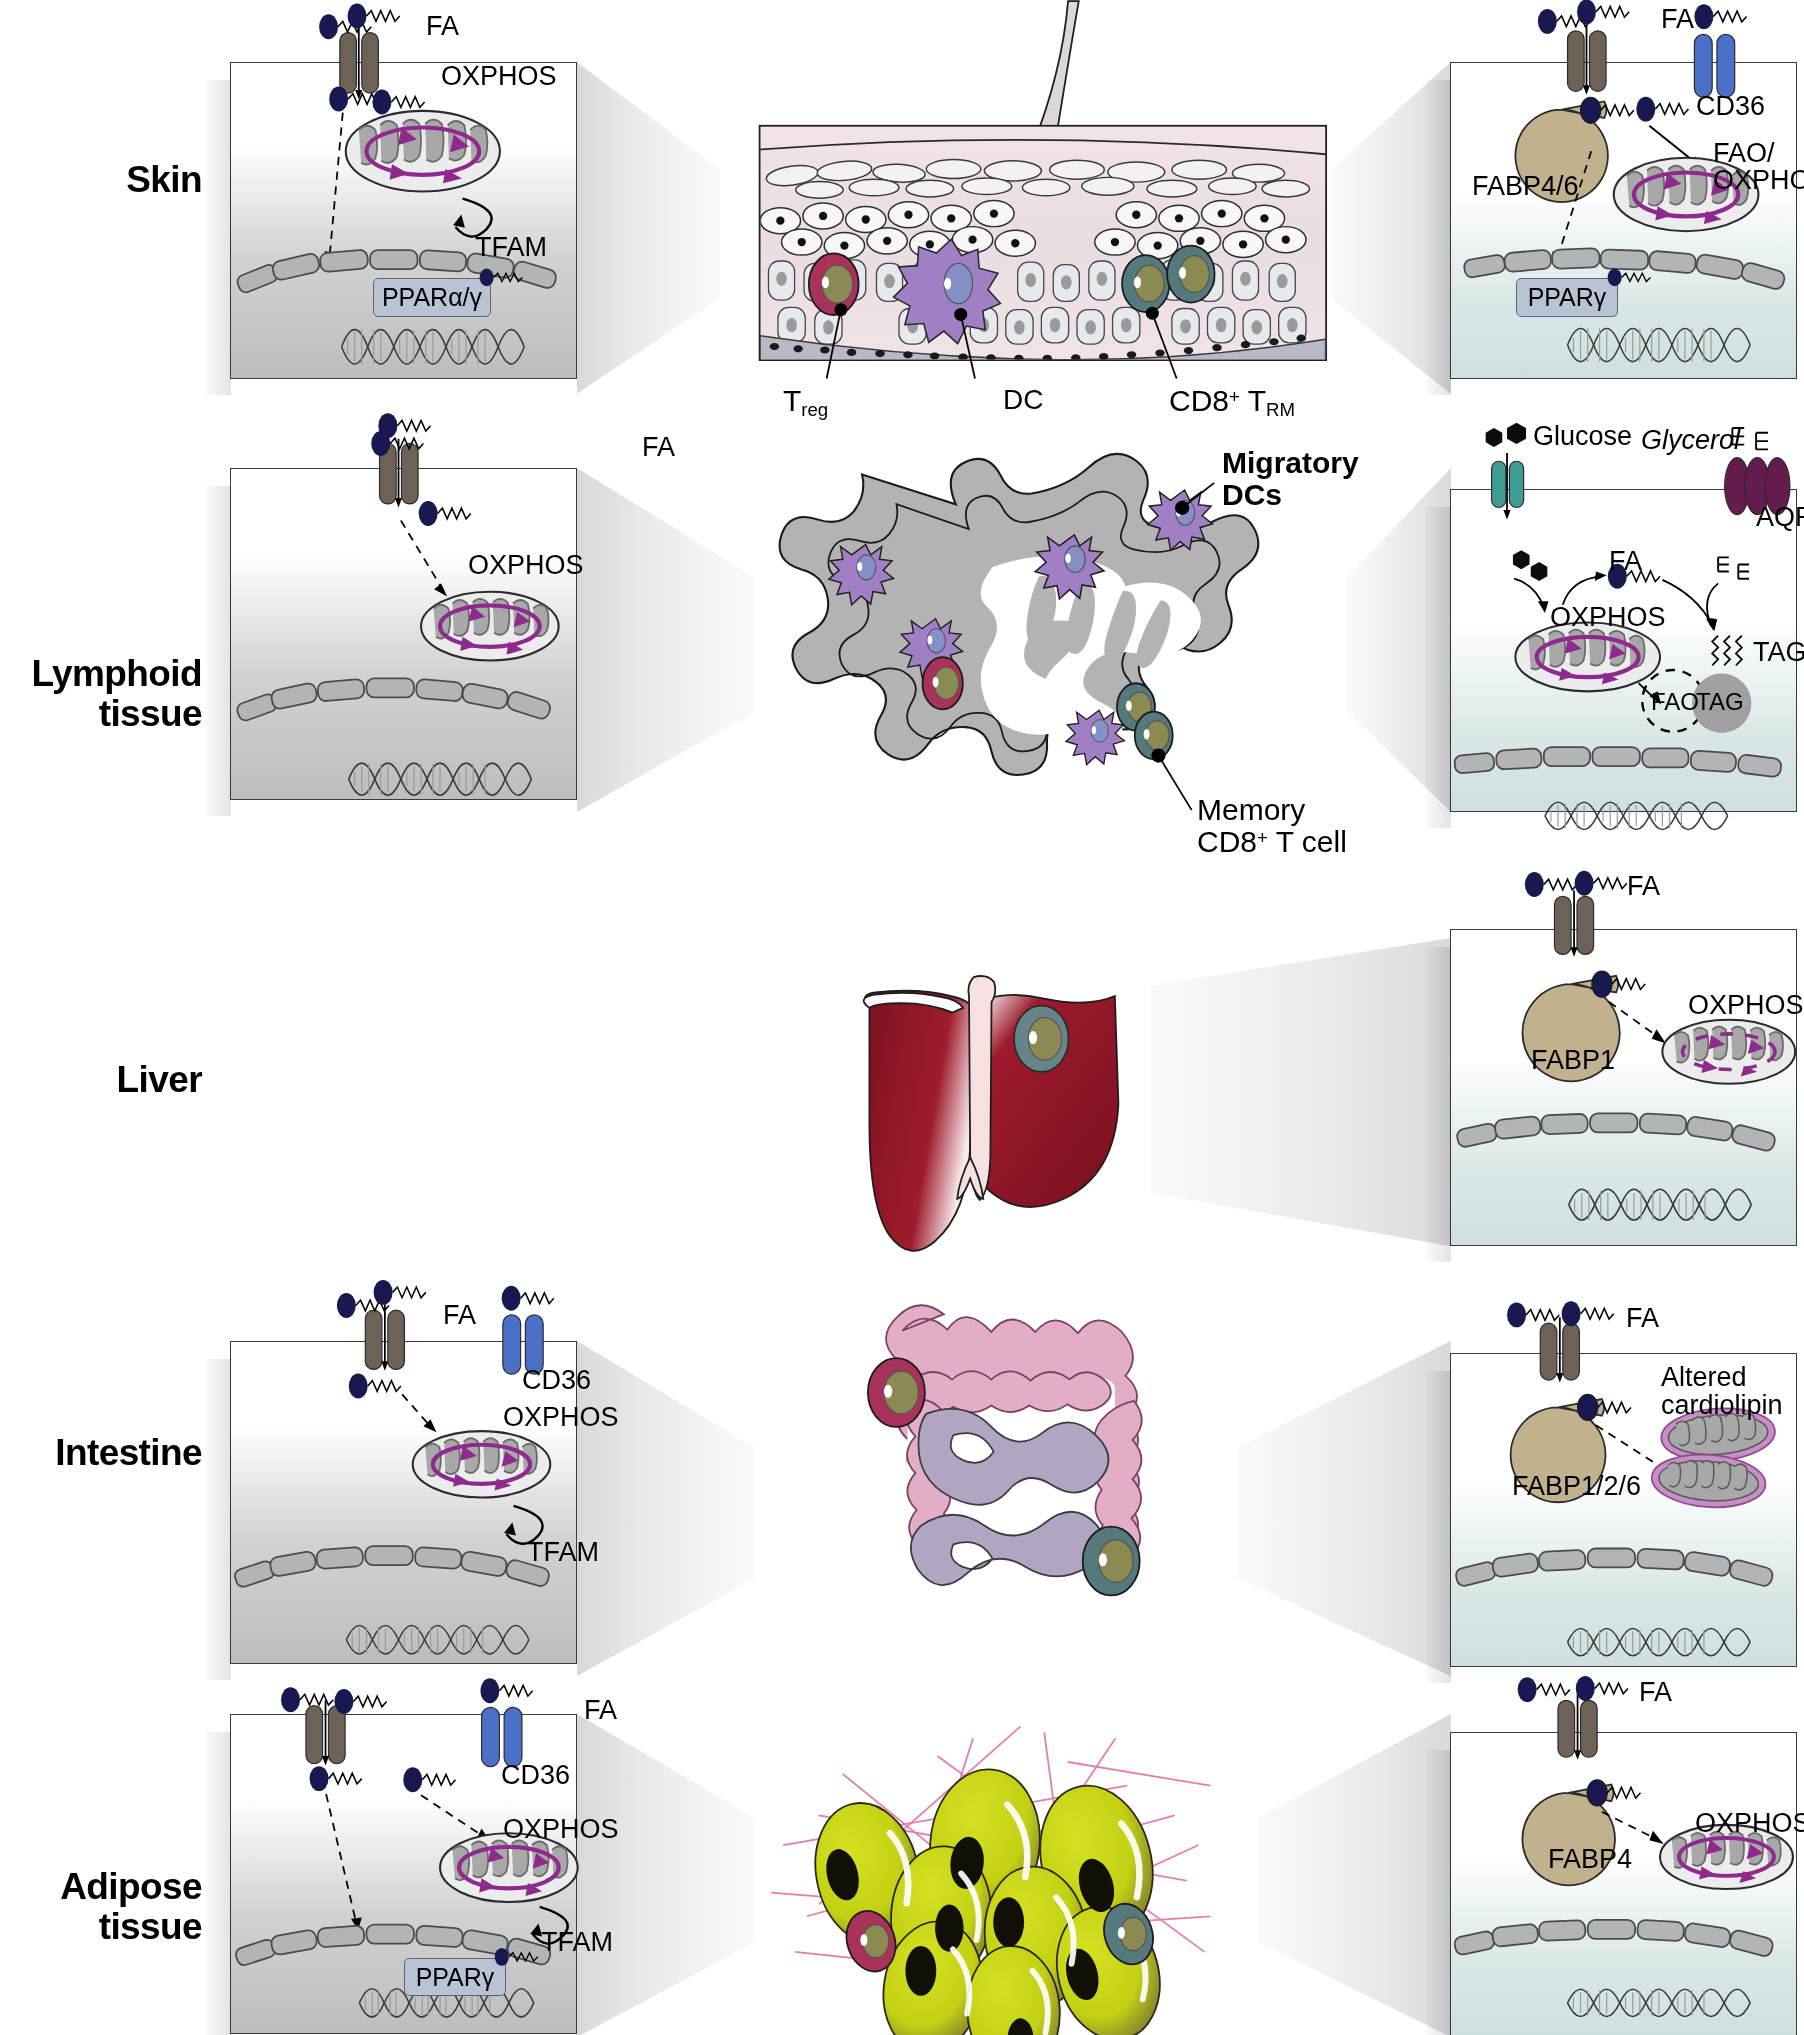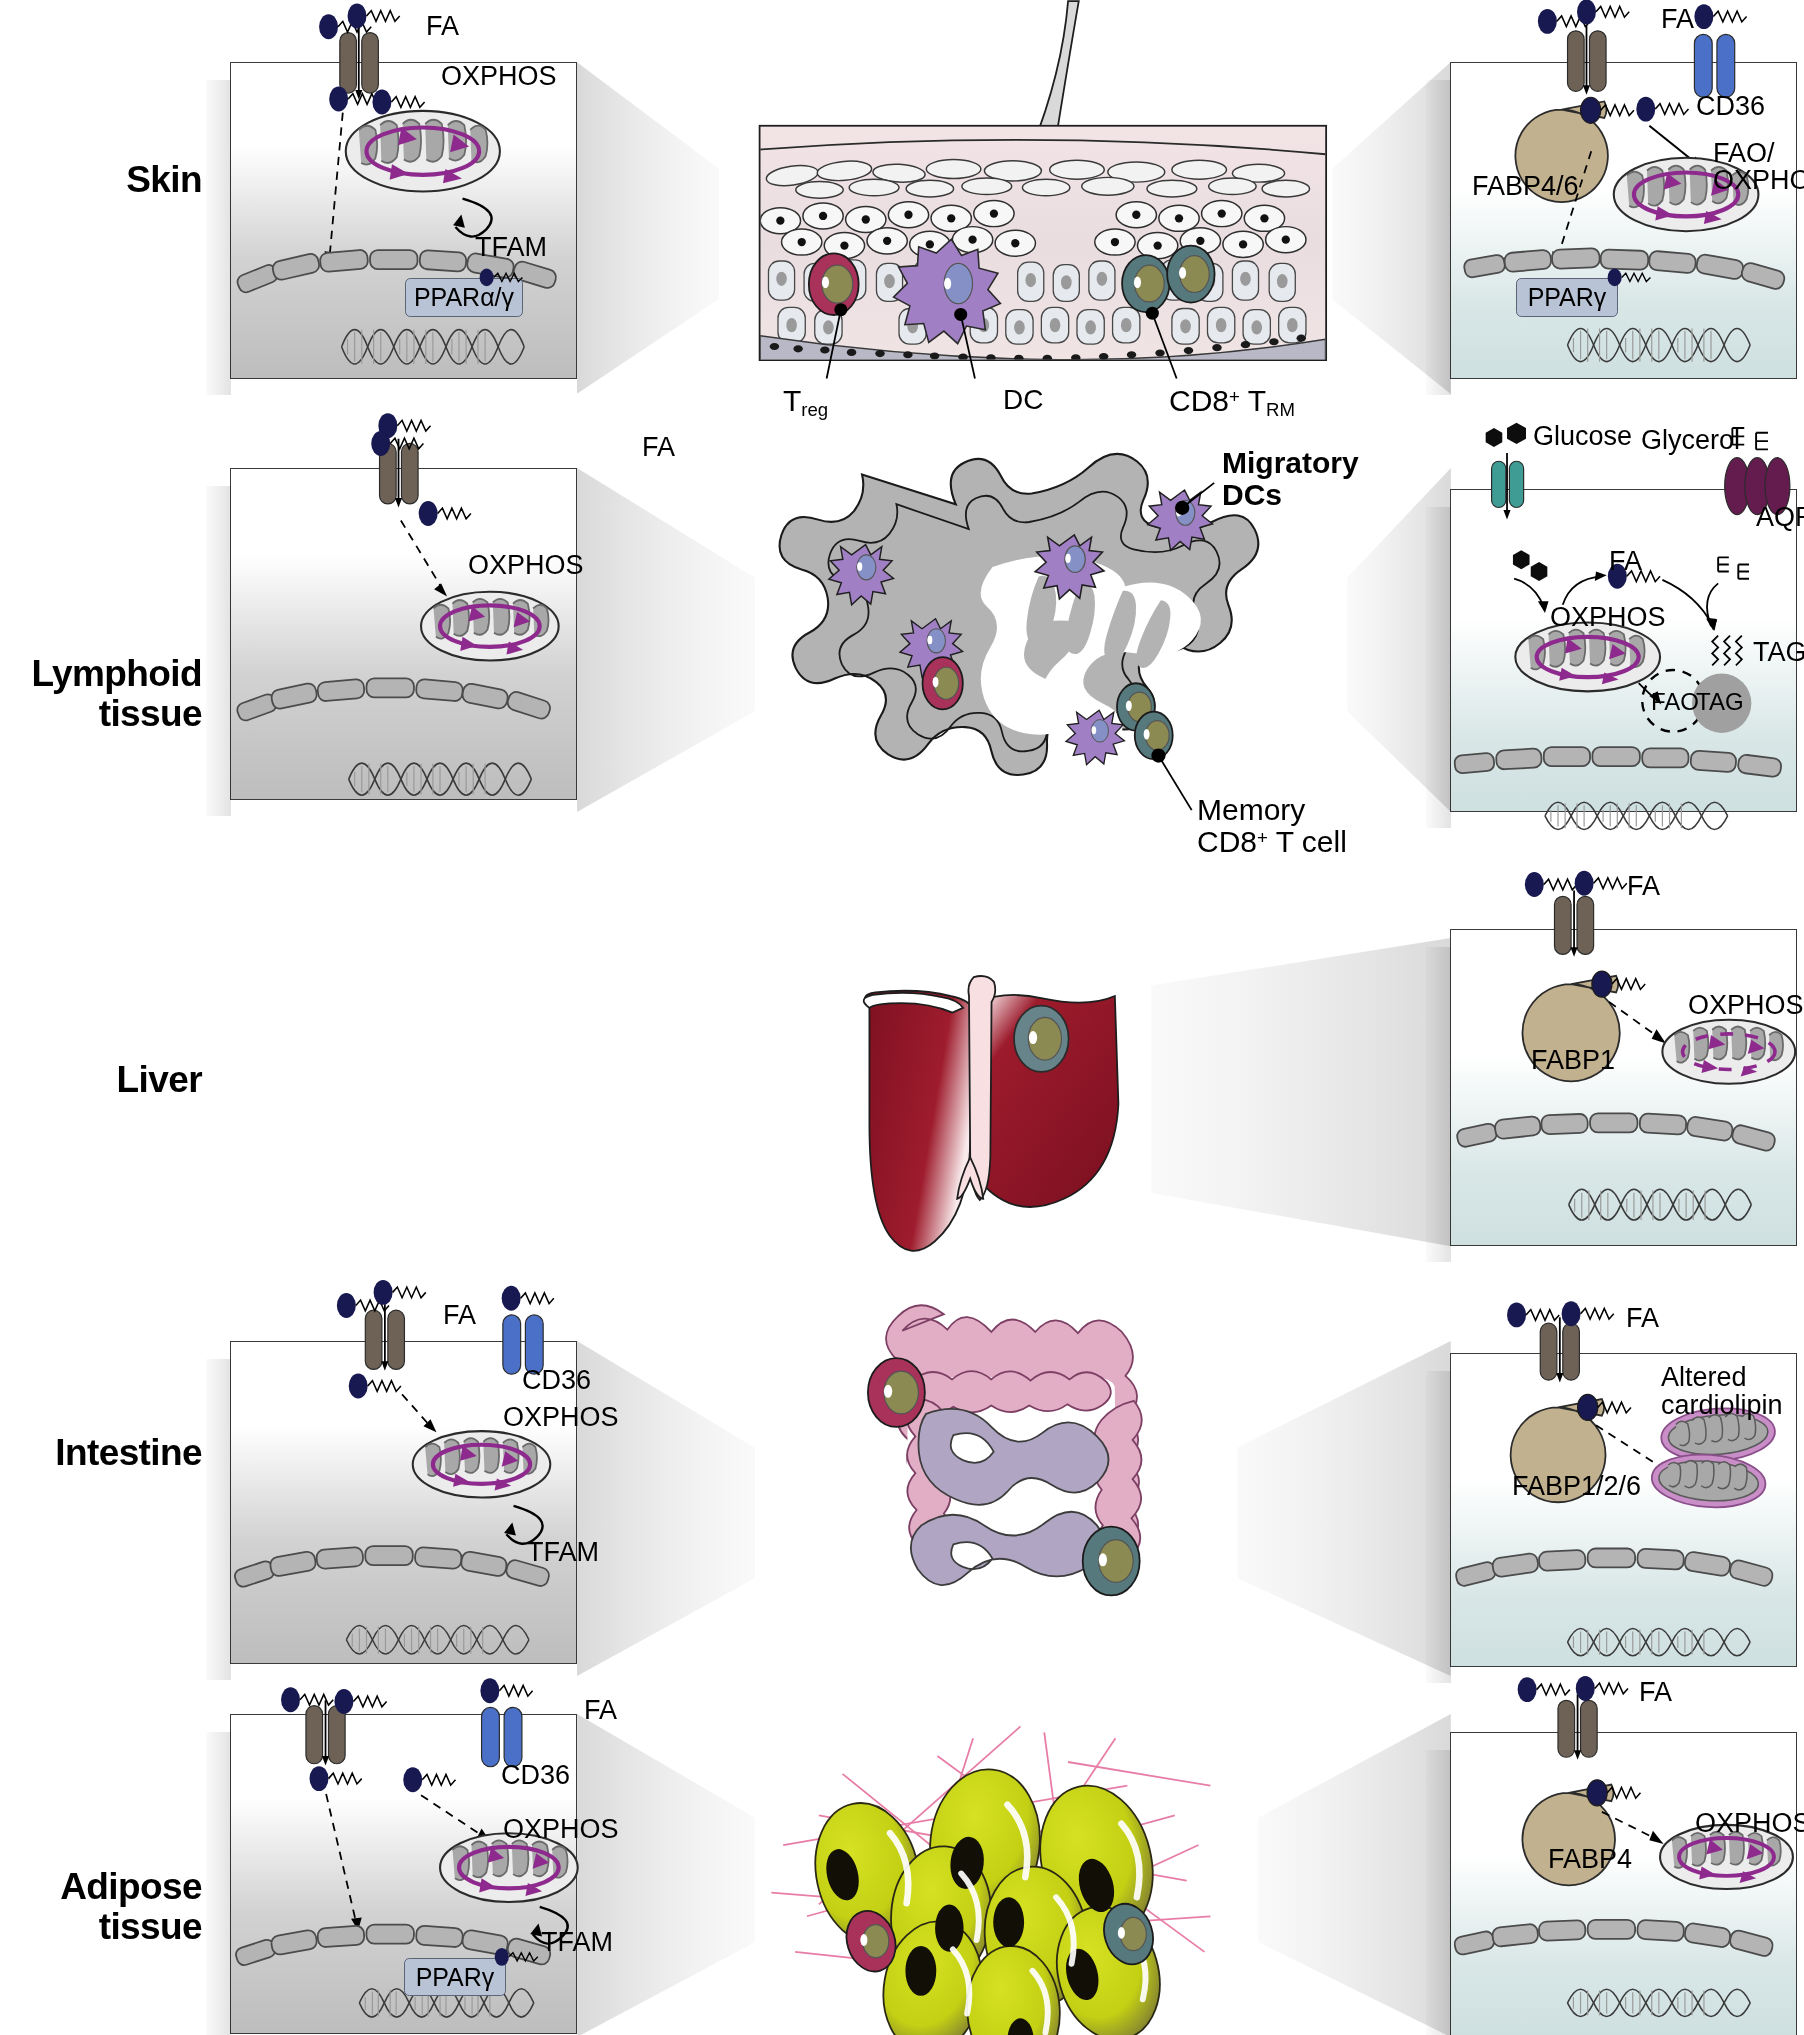--- a/index.html
+++ b/index.html
@@ -117,21 +117,21 @@
         <line x1="398" y1="556" x2="398" y2="614"></line>
           <line x1="418" y1="556" x2="418" y2="614"></line>
         <line x1="430" y1="560" x2="430" y2="610"></line>
       </g>
     </g>
   </svg>
 
   <div class="lbl" style="left:426px;top:12px;">FA</div>
   <div class="lbl" style="left:441px;top:62px;">OXPHOS</div>
   <div class="lbl" style="left:475px;top:233px;">TFAM</div>
-  <div class="ppar" style="left:373px;top:278px;width:116px;height:37px;margin-left:32px;">
+  <div class="ppar" style="left:373px;top:278px;width:116px;height:37px;">
     <span>PPARα/γ</span>
   </div>
   <svg style="position:absolute;left:478px;top:268px;" width="83" height="27" viewBox="0 0 140 46">
     <ellipse cx="14" cy="16" rx="12" ry="15" fill="#191951"></ellipse>
     <path d="M26 16 l7 -7 7 14 7 -14 7 14 7 -14 7 14 7 -7" fill="none" stroke="#000" stroke-width="2.4"></path>
   </svg>
 
   <svg class="centerimg" style="left:721px;top:0;" width="620" height="439" viewBox="0 0 1045 740">
     <defs>
       <linearGradient id="skinbg" x1="0" y1="0" x2="0" y2="1">
@@ -713,21 +713,21 @@
           <line x1="314" y1="658" x2="314" y2="694"></line>
         <line x1="346" y1="666" x2="346" y2="686"></line>
           <line x1="358" y1="658" x2="358" y2="694"></line>
         <line x1="370" y1="655" x2="370" y2="697"></line>
           <line x1="390" y1="655" x2="390" y2="697"></line>
       </g>
     </g>
   </svg>
 
   <div class="lbl" style="left:1533px;top:7.1px;">Glucose</div>
-  <div class="lbl" style="left:1641px;top:10.7px;">Glycerol</div>
+  <div class="lbl" style="left:1641px;top:10.7px;font-style:italic;">Glycerol</div>
   <div class="lbl" style="left:1756px;top:88px;">AQP9</div>
   <div class="lbl" style="left:1609px;top:132px;">FA</div>
   <div class="lbl" style="left:1550px;top:188px;">OXPHOS</div>
   <div class="lbl" style="left:1753px;top:223px;">TAG</div>
   <div class="lbl sm" style="left:1651px;top:274px;">FAO</div>
   <div class="lbl sm" style="left:1696px;top:274px;">TAG</div>
 </div>
 
 <div class="row" style="top:843px;height:415px;">
 

